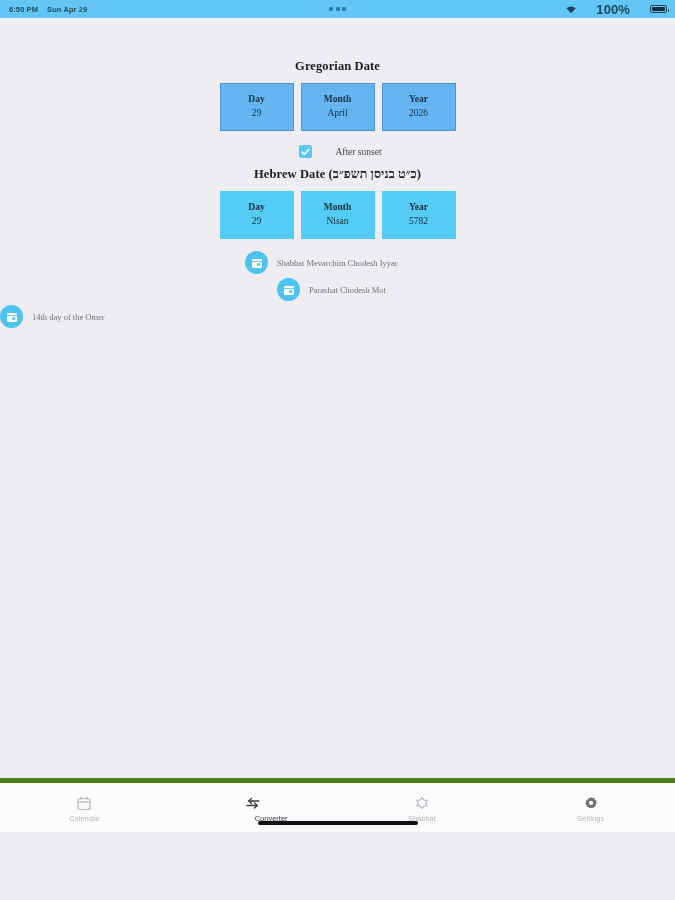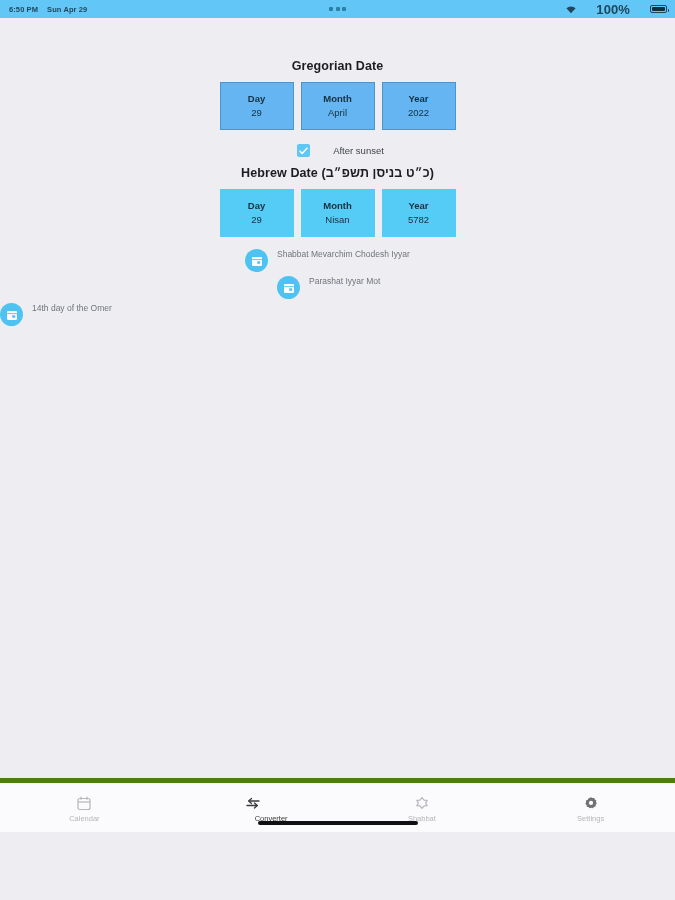--- a/index.html
+++ b/index.html
@@ -27,21 +27,21 @@
   .batt i{ display:block; width:100%; height:100%; background:#12303e; border-radius:1px;}
 
   
   .navbar{
     position:absolute; top:18px; left:0; width:675px; height:32px;
     background:#62c7f7; display:flex; align-items:center; justify-content:center;
   }
   .navtitle{ font-size:13.5px; font-weight:600; color:#1b3645; letter-spacing:.1px; }
 
   
-  .content{ position:absolute; top:50px; left:0; width:675px; bottom:54px; background:#eeeef2; }
+  .content{ position:absolute; top:50px; left:0; width:675px; bottom:54px; background:#eeeef2;font-family:Liberation Serif, serif; }
 
   .section-title{
     text-align:center; font-size:12.5px; font-weight:700; color:#1d1d1f;
     margin-top:9px; letter-spacing:.1px;
   }
   .section-title .heb{ font-weight:700; }
 
   .pickrow{ display:flex; justify-content:center; gap:7px; margin-top:9px; }
   .pick{
     width:74px; height:48px; display:flex; flex-direction:column;
@@ -59,21 +59,21 @@
   }
   .cbox{
     width:13px; height:13px; background:#5ec8f5; border-radius:2px;
     display:flex; align-items:center; justify-content:center;
   }
   .cbox svg{ display:block; }
   .cbox-label{ font-size:9.5px; color:#3f4348; }
 
   
   .events{ margin-top:12px; }
-  .ev{ display:flex; align-items:flex-start; gap:9px; margin-top:4px; }
+  .ev{ display:flex; align-items:center; gap:9px; margin-top:4px; }
   .ev.r1{ padding-left:245px; }
   .ev.r2{ padding-left:277px; }
   .ev.r3{ }
   .ev-badge{
     width:23px; height:23px; border-radius:50%; background:#4ec3f2;
     display:flex; align-items:center; justify-content:center; flex:0 0 auto;
   }
   .ev-text{ font-size:8.5px; color:#6f7479; }
 
   
@@ -133,21 +133,21 @@
       <div class="pick greg">
         <span class="lab">Day</span>
         <span class="val">29</span>
       </div>
       <div class="pick greg">
         <span class="lab">Month</span>
         <span class="val">April</span>
       </div>
       <div class="pick greg">
         <span class="lab">Year</span>
-        <span class="val">2022</span>
+        <span class="val">2026</span>
       </div>
     </div>
 
     <div class="checkrow">
       <span class="cbox">
         <svg width="9" height="8" viewBox="0 0 9 8">
           <path d="M1 4.2 3.2 6.4 8 1.2" fill="none" stroke="#ffffff" stroke-width="1.5" stroke-linecap="round" stroke-linejoin="round"></path>
         </svg>
       </span>
       <span class="cbox-label">After sunset</span>
@@ -185,21 +185,21 @@
         <span class="ev-text">Shabbat Mevarchim Chodesh Iyyar</span>
       </div>
       <div class="ev r2">
         <span class="ev-badge">
           <svg width="12" height="12" viewBox="0 0 12 12">
             <rect x="1" y="2" width="10" height="9" rx="1.3" fill="#ffffff"></rect>
             <rect x="1" y="4.2" width="10" height="0.9" fill="#4ec3f2"></rect>
             <rect x="6.2" y="6.2" width="3" height="2.6" rx="0.4" fill="#4ec3f2"></rect>
           </svg>
         </span>
-        <span class="ev-text">Parashat Iyyar Mot</span>
+        <span class="ev-text">Parashat Chodesh Mot</span>
       </div>
       <div class="ev r3">
         <span class="ev-badge">
           <svg width="12" height="12" viewBox="0 0 12 12">
             <rect x="1" y="2" width="10" height="9" rx="1.3" fill="#ffffff"></rect>
             <rect x="1" y="4.2" width="10" height="0.9" fill="#4ec3f2"></rect>
             <rect x="6.2" y="6.2" width="3" height="2.6" rx="0.4" fill="#4ec3f2"></rect>
           </svg>
         </span>
         <span class="ev-text">14th day of the Omer</span>

